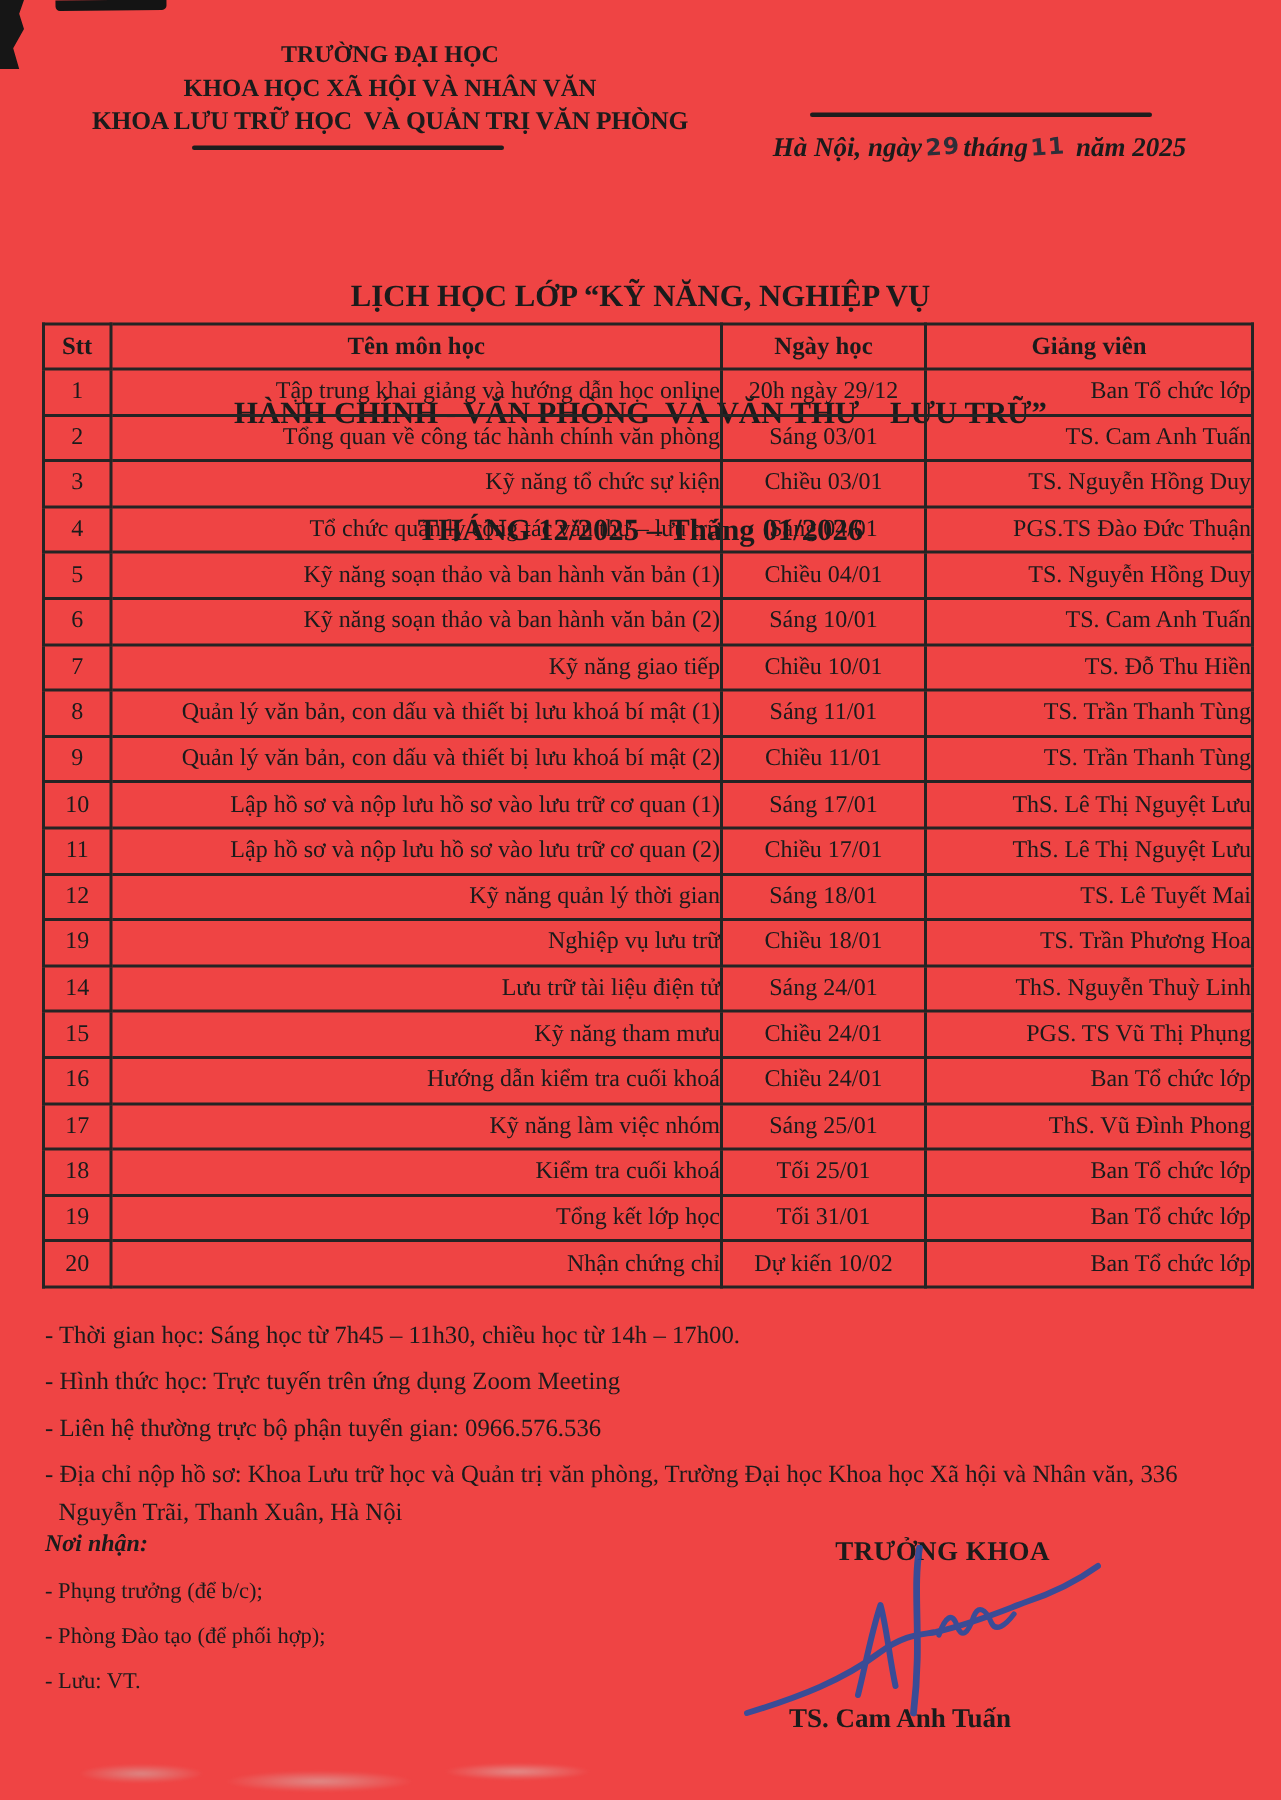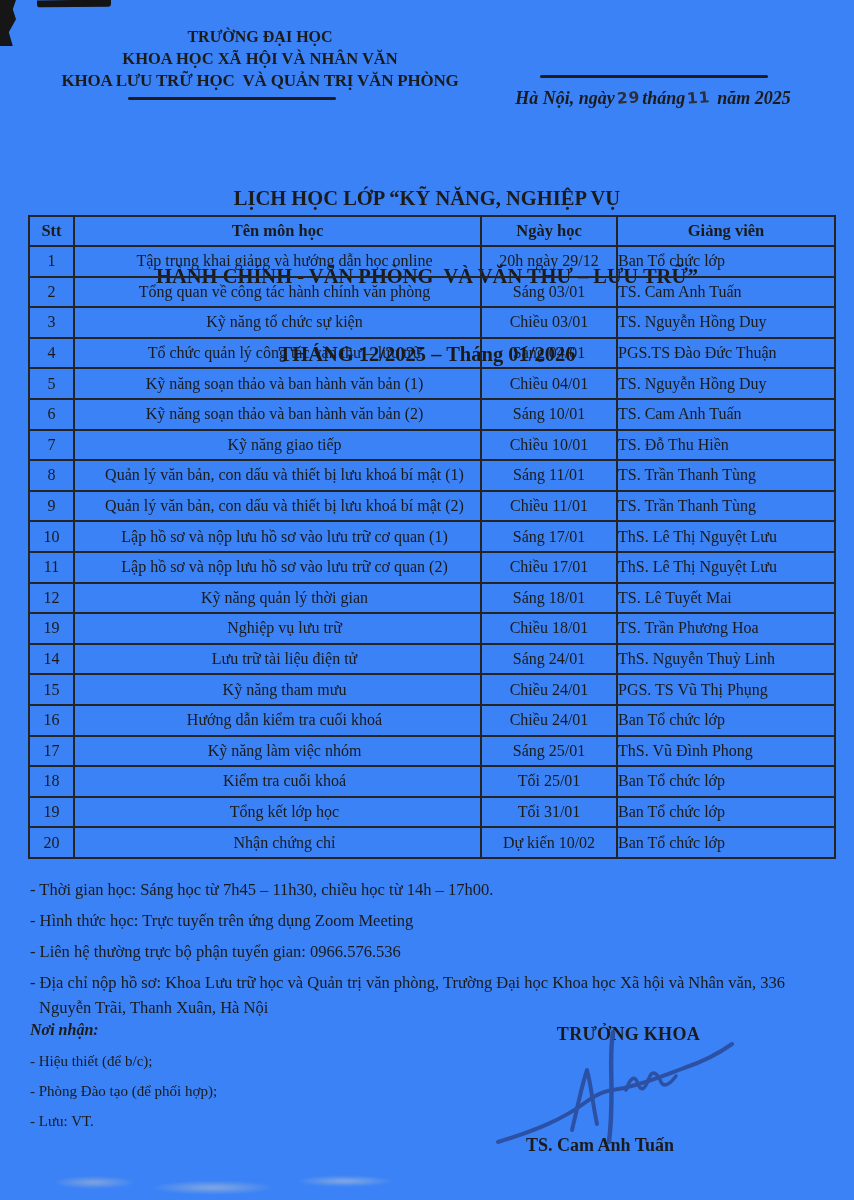--- a/index.html
+++ b/index.html
@@ -3,21 +3,21 @@
 <meta charset="utf-8">
 <style>
   html,body{margin:0;padding:0;}
   body{
     width:854px;height:1200px;position:relative;
     font-family:"Liberation Serif","DejaVu Serif",serif;
     background:#ffffff;
   }
   .page{
     position:absolute;inset:0;width:854px;height:1200px;overflow:hidden;
-    background:#3b82f6;color:#1b1b1b;
+    background:#ef4444;color:#1b1b1b;
   }
   
   .corner-blob{
     position:absolute;left:0;top:0;width:16px;height:46px;background:#161616;
     clip-path:polygon(0 0,100% 0,80% 20%,100% 42%,55% 70%,80% 100%,0 100%);
   }
   .top-dash{
     position:absolute;left:37px;top:0;width:74px;height:7px;background:#141414;
     border-radius:0 0 3px 3px;transform:rotate(-.6deg);
   }
@@ -47,23 +47,23 @@
   }
   
   .doc-title{position:absolute;left:0;top:133px;width:854px;text-align:center;font-weight:bold;font-size:20.5px;line-height:26px;white-space:pre-wrap;}
   
   .sched{position:absolute;left:28px;top:215px;border-collapse:collapse;table-layout:fixed;width:806px;}
   .sched col.c1{width:45px;} .sched col.c2{width:407px;} .sched col.c3{width:136px;} .sched col.c4{width:218px;}
   .sched th,.sched td{border:2px solid #242424;vertical-align:middle;font-size:16px;overflow:hidden;}
   .sched th{height:28px;font-size:16.5px;font-weight:bold;text-align:center;padding:0;}
   .sched td{height:28.6px;padding:0;}
   .sched td.stt{text-align:center;}
-  .sched td.subject{text-align:center;padding-left:14px;}
+  .sched td.subject{text-align:right;padding-left:14px;}
   .sched td.date{text-align:center;}
-  .sched td.teacher{text-align:left;}
+  .sched td.teacher{text-align:right;}
   
   .notes{position:absolute;left:30px;top:877px;width:800px;font-size:16.5px;}
   .note-line{line-height:25px;margin-bottom:6px;padding-left:9px;text-indent:-9px;}
   
   .recipients{position:absolute;left:30px;top:1021px;width:320px;}
   .recipients .rec-title{font-size:16px;font-weight:bold;font-style:italic;margin-bottom:7px;}
   .recipients .rec-item{font-size:15px;line-height:30px;}
   
   .sig-role{position:absolute;left:500px;top:1024px;width:200px;text-align:right;font-size:18px;font-weight:bold;letter-spacing:.3px;}
   .sig-svg{position:absolute;left:492px;top:1030px;}
@@ -239,21 +239,21 @@
   <div class="notes">
       <div class="note-line">- Thời gian học: Sáng học từ 7h45 – 11h30, chiều học từ 14h – 17h00.</div>
       <div class="note-line">- Hình thức học: Trực tuyến trên ứng dụng Zoom Meeting</div>
       <div class="note-line">- Liên hệ thường trực bộ phận tuyển gian: 0966.576.536</div>
       <div class="note-line">- Địa chỉ nộp hồ sơ: Khoa Lưu trữ học và Quản trị văn phòng, Trường Đại học Khoa học Xã hội và Nhân văn, 336 Nguyễn Trãi, Thanh Xuân, Hà Nội</div>
     </div>
 
   <div class="recipients">
     <div class="rec-title">Nơi nhận:</div>
     <div>
-        <div class="rec-item">- Hiệu thiết (để b/c);</div>
+        <div class="rec-item">- Phụng trưởng (để b/c);</div>
         <div class="rec-item">- Phòng Đào tạo (để phối hợp);</div>
         <div class="rec-item">- Lưu: VT.</div>
       </div>
   </div>
 
   <div class="sig-role">TRƯỞNG KHOA</div>
   <svg class="sig-svg" width="245" height="118" viewBox="0 0 245 118">
     <g fill="none" stroke="#2b4d9e" stroke-linecap="round" stroke-linejoin="round" opacity="0.92">
       <path stroke-width="4" d="M 6 112 C 42 101, 70 90, 94 72 C 112 59, 122 60, 132 58 C 158 52, 176 44, 192 38 C 210 32, 226 24, 240 14"></path>
       <path stroke-width="4" d="M 80 100 C 85 80, 89 58, 95 40 C 99 54, 101 76, 105 94"></path>

